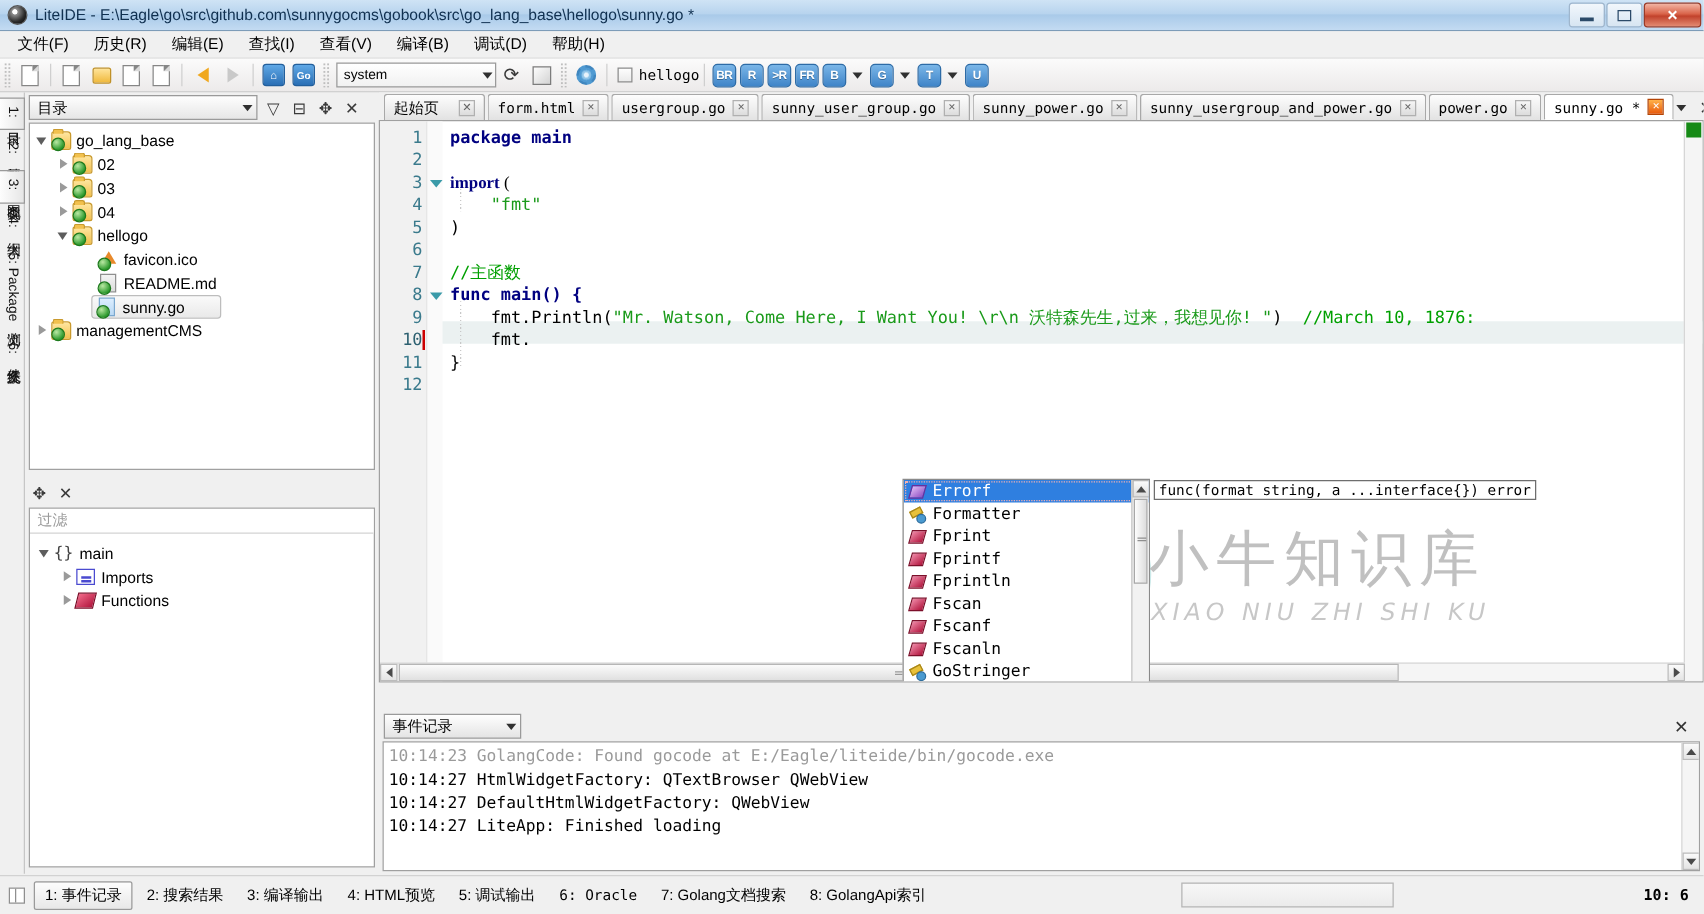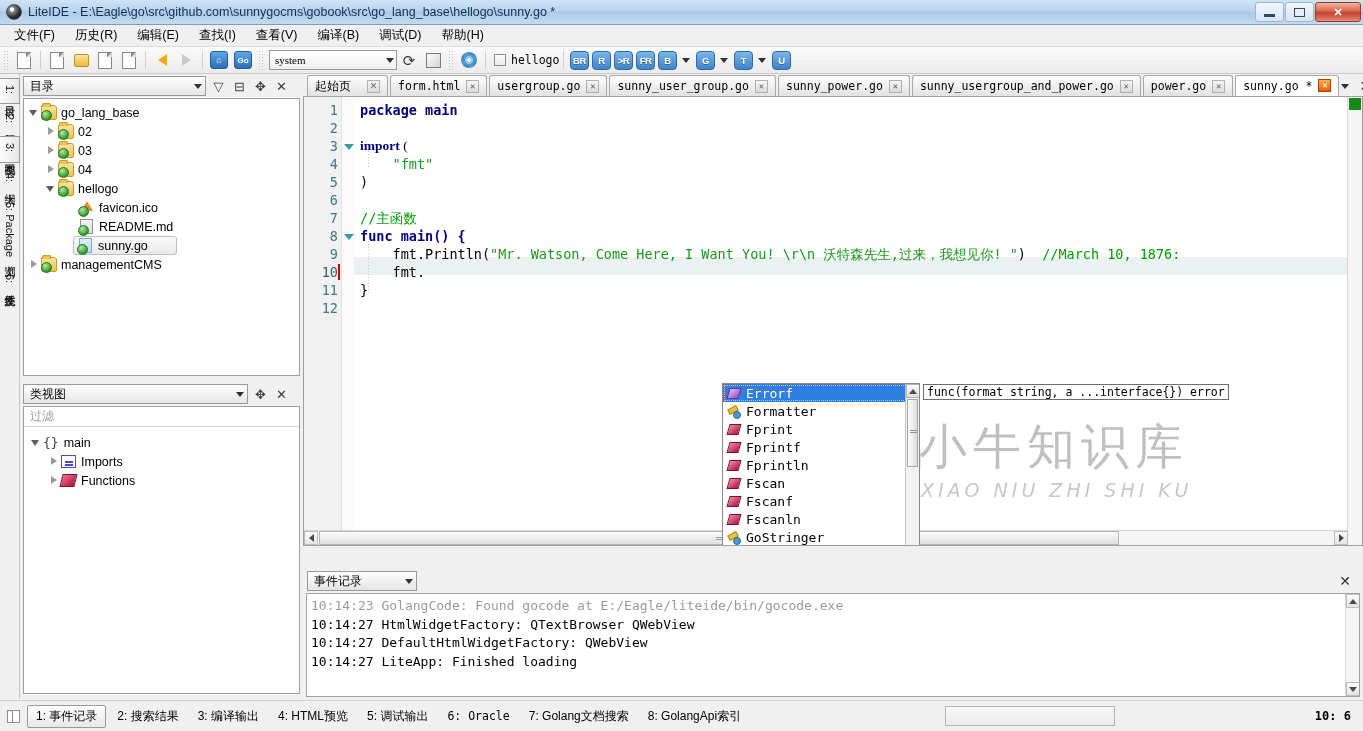--- a/index.html
+++ b/index.html
@@ -60,21 +60,21 @@
   .grip{ width:6px;height:20px;margin:0 3px;
     background-image:radial-gradient(#b9b9b9 40%, transparent 41%);
     background-size:3px 3px; opacity:.9; flex:0 0 auto;}
   .tbtn{ width:22px;height:22px;margin:0 1px;display:flex;align-items:center;justify-content:center;
         border:1px solid transparent; border-radius:3px; flex:0 0 auto;}
   .tsep{ width:1px;height:18px;background:#cfcfcf;margin:0 4px; flex:0 0 auto;}
   .combo{
     width:128px;height:20px;margin-left:2px;
     border:1px solid #9a9a9a; background:linear-gradient(to bottom,#ffffff,#f1f1f1);
     display:flex;align-items:center;padding:0 2px 0 5px;
-    font-family:Liberation Serif, serif; font-size:11px; color:#000; flex:0 0 auto;
+    font-family:Liberation Sans, sans-serif; font-size:11px; color:#000; flex:0 0 auto;
   }
   .combo .caret{ margin-left:auto; }
   .caret{ width:0;height:0;border-left:4px solid transparent;border-right:4px solid transparent;border-top:5px solid #303030; }
   .chk{ display:flex;align-items:center;gap:5px;margin-left:4px;font-family:"DejaVu Sans Mono",monospace;font-size:11.5px; flex:0 0 auto;}
   .chkbox{ width:12px;height:12px;border:1px solid #8c8c8c;background:linear-gradient(to bottom,#fdfdfd,#eaeaea); }
   .rbtn{
     width:19px;height:19px;border-radius:4px;margin:0 1.5px; flex:0 0 auto;
     background:linear-gradient(to bottom,#7ab6e8,#3f84c8);
     border:1px solid #2d6ba6; color:#fff; font-weight:bold; font-size:9.5px;
     display:flex;align-items:center;justify-content:center; letter-spacing:-0.5px;
@@ -399,24 +399,20 @@
               <span class="gobadge"></span>
             </span>
           <span>managementCMS</span>
         </div>
       </div>
     </div>
   </div>
 
   <div class="lpanel" style="top:382px;width:283px;height:318px;">
     <div class="panelhead">
-      <div class="pcombo" style="width:225px;">
-        <span>类视图</span>
-        <span class="caret"></span>
-      </div>
       <div class="picon">✥</div>
       <div class="picon">✕</div>
     </div>
     <div class="treebox" style="position:absolute;left:3px;top:24px;width:277px;height:288px;">
       <div class="filter">
         <span>过滤</span>
       </div>
       <div style="padding:6px 0 0 6px;">
         <div class="trow">
           <span class="twist open"></span>

